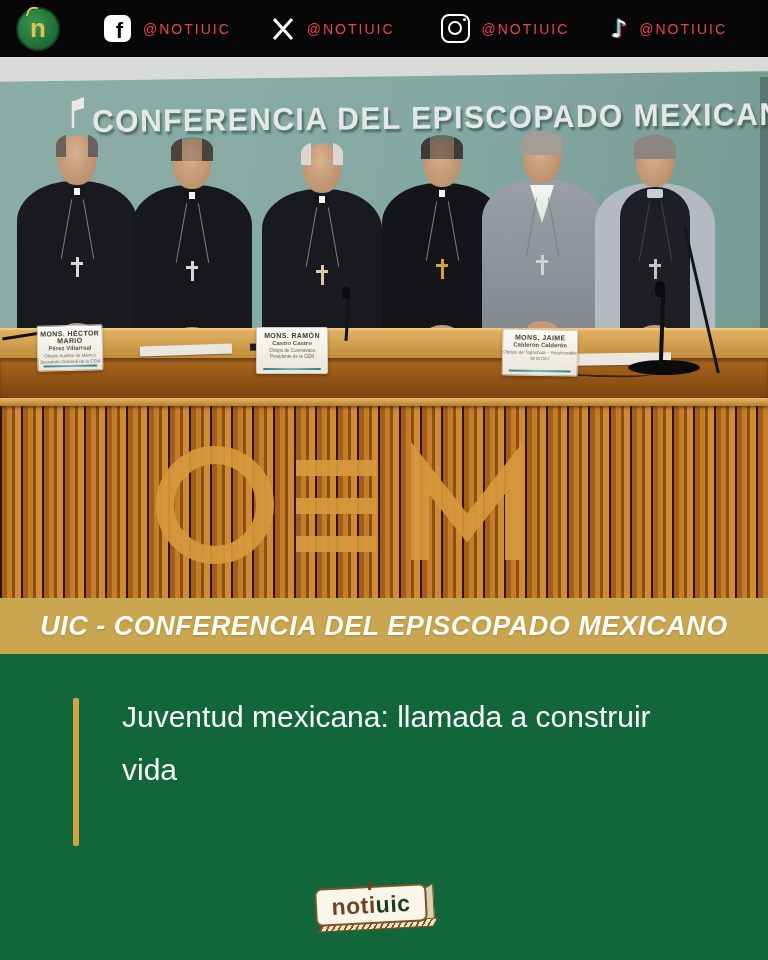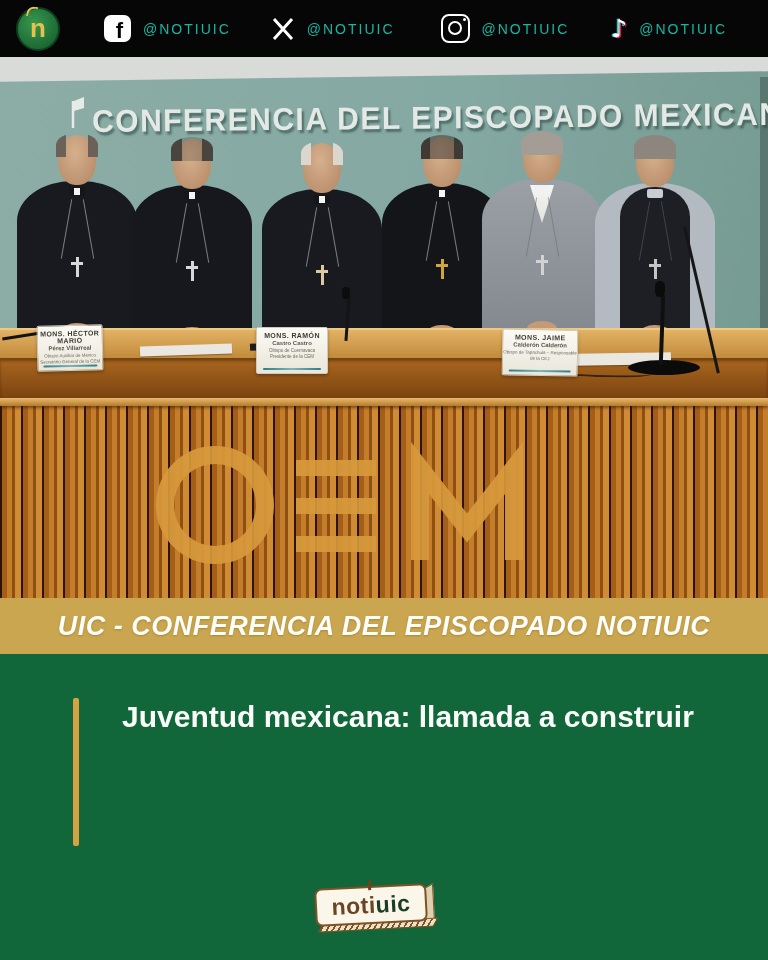--- a/index.html
+++ b/index.html
@@ -10,21 +10,21 @@
   .topbar{position:absolute;left:0;top:0;width:768px;height:57px;background:#060606;
           display:flex;align-items:center;padding-left:16px;box-sizing:border-box;}
   .brand{position:relative;width:40px;height:40px;border-radius:50%;
          background:radial-gradient(circle at 40% 35%,#37964f,#1d6b35 70%,#124d25);
          border:2px solid #0e3f1e;display:flex;align-items:center;justify-content:center;
          margin-right:44px;flex:0 0 auto;}
   .brand b{color:#e6c14b;font-size:26px;line-height:1;font-weight:bold;transform:translateY(-1px);}
   .brand .leaf{position:absolute;left:9px;top:-3px;width:8px;height:9px;border-left:2px solid #e6c14b;
          border-top:2px solid #e6c14b;border-top-left-radius:8px;transform:rotate(14deg);}
   .social{display:flex;align-items:center;gap:12px;}
-  .social .handle{color:#14b8a6;font-size:14px;letter-spacing:2px;}
+  .social .handle{color:#ef4444;font-size:14px;letter-spacing:2px;}
   .social:nth-of-type(2){margin-right:40px;}
   .social:nth-of-type(3){margin-right:46px;}
   .social:nth-of-type(4){margin-right:42px;}
   .fb{width:27px;height:27px;background:#fff;border-radius:7px;display:flex;align-items:flex-end;justify-content:center;overflow:hidden;}
   .fb b{color:#000;font-size:22px;line-height:0.95;font-weight:bold;transform:translateX(2px);}
   .xicon{width:24px;height:24px;}
   .ig{position:relative;width:25px;height:25px;border:2.5px solid #fff;border-radius:8px;}
   .ig .lens{position:absolute;left:5px;top:5px;width:10px;height:10px;border:2.5px solid #fff;border-radius:50%;}
   .ig .dot{position:absolute;right:2px;top:2px;width:3px;height:3px;background:#fff;border-radius:50%;}
   .tt{color:#fff;font-family:"DejaVu Sans",sans-serif;font-size:25px;line-height:1;
@@ -142,21 +142,21 @@
   
   .banner{position:absolute;left:0;top:598px;width:768px;height:56px;background:#c9a64f;
           display:flex;align-items:center;justify-content:center;}
   .banner .txt{font-style:italic;font-weight:bold;font-size:27px;color:#fdfdfa;
                letter-spacing:.5px;text-shadow:0 1px 2px rgba(110,80,15,.35);}
 
   
   .green{position:absolute;left:0;top:654px;width:768px;height:306px;background:#11663a;}
   .accent{position:absolute;left:73px;top:44px;width:6px;height:148px;background:#d6a344;border-radius:2px;}
   .headline{position:absolute;left:122px;top:36px;width:630px;}
-  .headline .hl{font-size:30px;line-height:53px;font-weight:bold;color:#fafcfa;white-space:nowrap;}
+  .headline .hl{font-size:30px;line-height:53px;font-weight:normal;color:#fafcfa;white-space:nowrap;}
 
   .logo-badge{position:absolute;left:315px;top:232px;width:112px;height:38px;transform:rotate(-3deg);}
   .logo-face{position:absolute;left:0;top:0;width:112px;height:38px;background:#faf6ea;
              border:2.5px solid #7e5224;border-radius:7px;box-sizing:border-box;
              display:flex;align-items:center;justify-content:center;z-index:2;}
   .logo-face .w1{color:#6b4423;font-size:23px;font-weight:bold;letter-spacing:.5px;}
   .logo-face .w2{color:#1c3c25;font-size:23px;font-weight:bold;letter-spacing:.5px;}
   .logo-tcross{position:absolute;left:54px;top:-6px;width:3px;height:10px;background:#6b4423;z-index:3;}
   .logo-side{position:absolute;right:-7px;top:3px;width:8px;height:36px;background:#ddd1b2;
              border:1px solid #7e5224;transform:skewY(-28deg);z-index:1;}
@@ -341,27 +341,28 @@
     <svg class="cem" width="768" height="200" viewBox="0 0 768 200">
       <circle cx="215" cy="107" r="50" fill="none" stroke="#d79a3c" stroke-width="18"></circle>
       <rect x="296" y="62" width="80" height="16" fill="#d79a3c"></rect>
       <rect x="296" y="100" width="80" height="16" fill="#d79a3c"></rect>
       <rect x="296" y="138" width="80" height="16" fill="#d79a3c"></rect>
       <path d="M420 162 L420 70 L467 130 L514 70 L514 162" fill="none" stroke="#d79a3c" stroke-width="18" stroke-linejoin="miter"></path>
     </svg>
   </div>
 
   <div class="banner">
-    <span class="txt">UIC - CONFERENCIA DEL EPISCOPADO NOTIUIC</span>
+    <span class="txt">UIC - CONFERENCIA DEL EPISCOPADO MEXICANO</span>
   </div>
 
   <div class="green">
     <div class="accent"></div>
     <div class="headline">
       <div class="hl">Juventud mexicana: llamada a construir</div>
+      <div class="hl">vida</div>
     </div>
 
     <div class="logo-badge">
       <div class="logo-side"></div>
       <div class="logo-bottom"></div>
       <div class="logo-face">
         <span class="w1">noti</span>
           <span class="w2">uic</span>
       </div>
       <div class="logo-tcross"></div>

